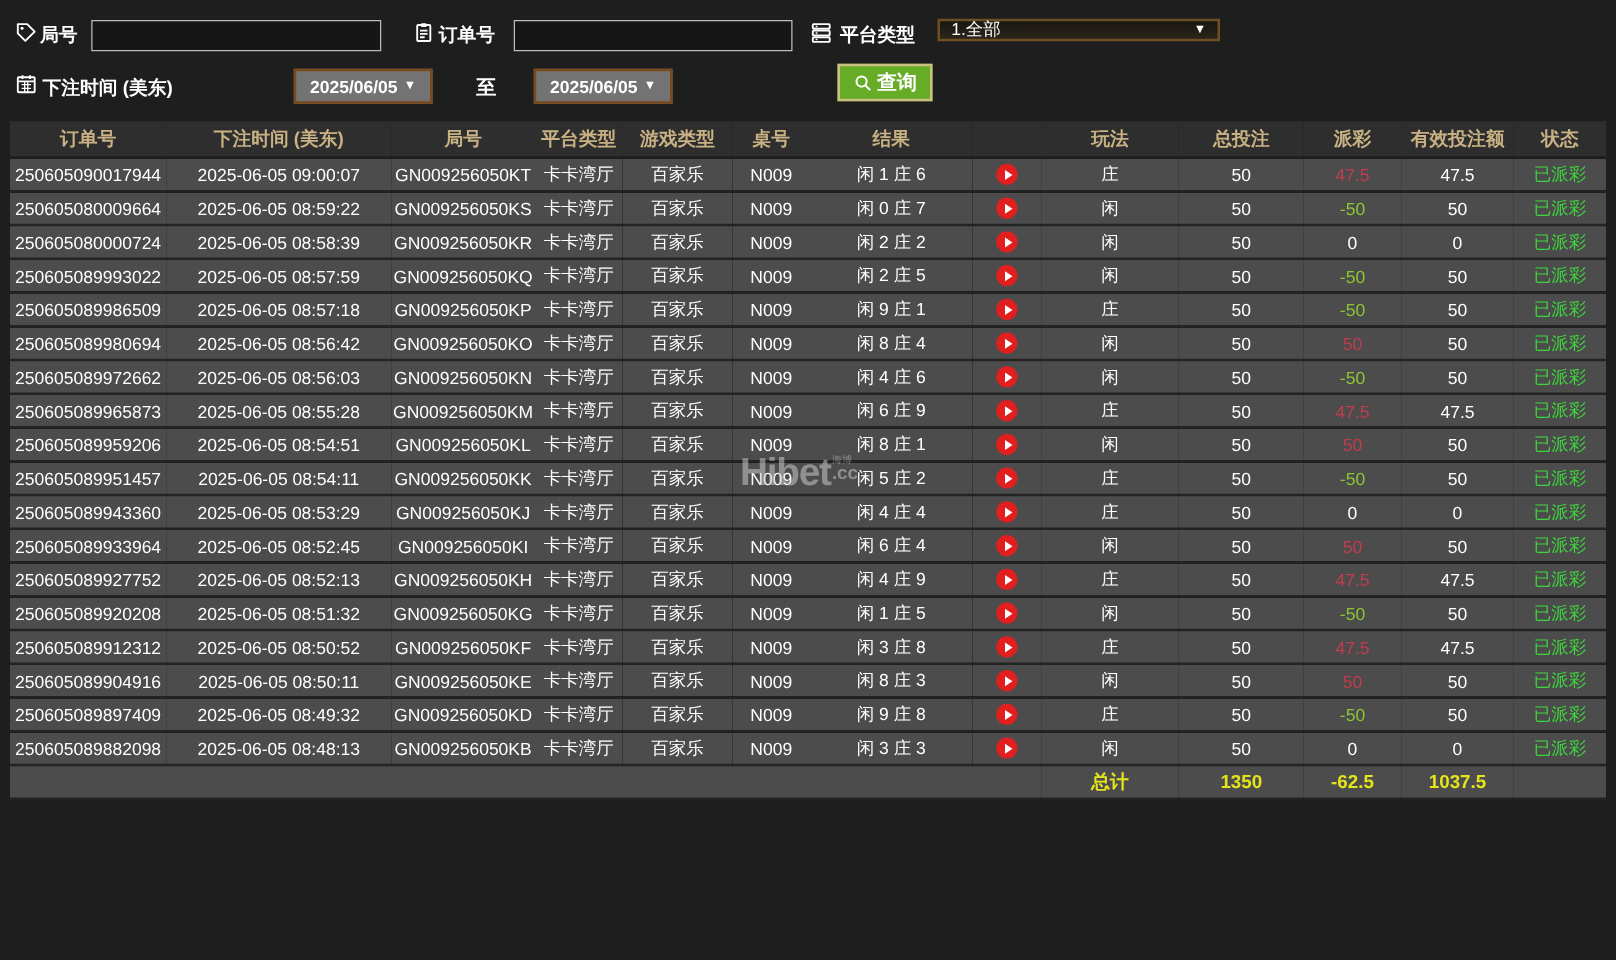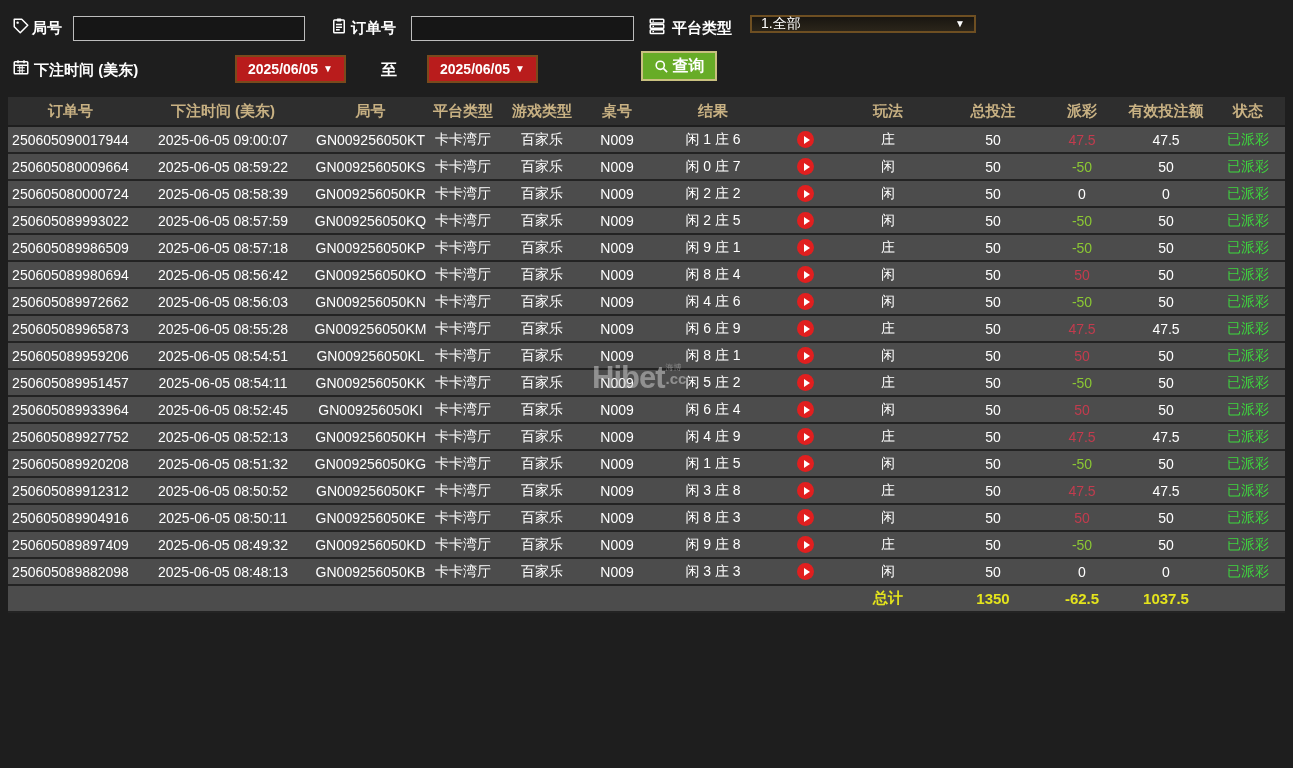--- a/index.html
+++ b/index.html
@@ -21,28 +21,28 @@
   }
   .select {
     position:absolute; left:750px; top:15px; width:226px; height:18px;
     background:linear-gradient(#191611,#2b251a);
     border:2px solid #6e4f22; color:#fff; font-size:14px;
     display:flex; align-items:center; justify-content:space-between; padding:0 9px;
     cursor:pointer;
   }
   .datebtn {
     position:absolute; top:55px; width:111px; height:28px;
-    background:#b91c1c; border:2px solid #7a4a1c; color:#fff;
+    background:#737373; border:2px solid #7a4a1c; color:#fff;
     font-weight:bold; font-size:14px;
     display:flex; align-items:center; justify-content:center; gap:5px; cursor:pointer;
   }
   .arrow { font-size:10px; line-height:1; }
   .to-label { position:absolute; left:381px; top:60px; color:#fff; font-weight:bold; font-size:16px; }
   .search-btn {
-    position:absolute; left:641px; top:51px; width:76px; height:30px;
+    position:absolute; left:670px; top:51px; width:76px; height:30px;
     background:#67ac27; border:2px solid #c9c07f; color:#fff;
     font-weight:bold; font-size:16px;
     display:flex; align-items:center; justify-content:center; gap:4px; cursor:pointer;
   }
   .search-btn svg { width:15px; height:15px; }
   
   table.bets {
     position:absolute; top:97px; left:8px; width:1277px;
     border-collapse:collapse; table-layout:fixed;
   }
@@ -326,20 +326,35 @@
     <td>N009</td>
     <td>闲 5 庄 2</td>
     <td><span class="play"></span></td>
     <td>庄</td>
     <td>50</td>
     <td class="pay neg">-50</td>
     <td>50</td>
     <td class="status">已派彩</td>
   </tr>
       <tr>
+    <td>250605089943360</td>
+    <td>2025-06-05 08:53:29</td>
+    <td>GN009256050KJ</td>
+    <td>卡卡湾厅</td>
+    <td>百家乐</td>
+    <td>N009</td>
+    <td>闲 4 庄 4</td>
+    <td><span class="play"></span></td>
+    <td>庄</td>
+    <td>50</td>
+    <td class="pay zero">0</td>
+    <td>0</td>
+    <td class="status">已派彩</td>
+  </tr>
+      <tr>
     <td>250605089933964</td>
     <td>2025-06-05 08:52:45</td>
     <td>GN009256050KI</td>
     <td>卡卡湾厅</td>
     <td>百家乐</td>
     <td>N009</td>
     <td>闲 6 庄 4</td>
     <td><span class="play"></span></td>
     <td>闲</td>
     <td>50</td>

